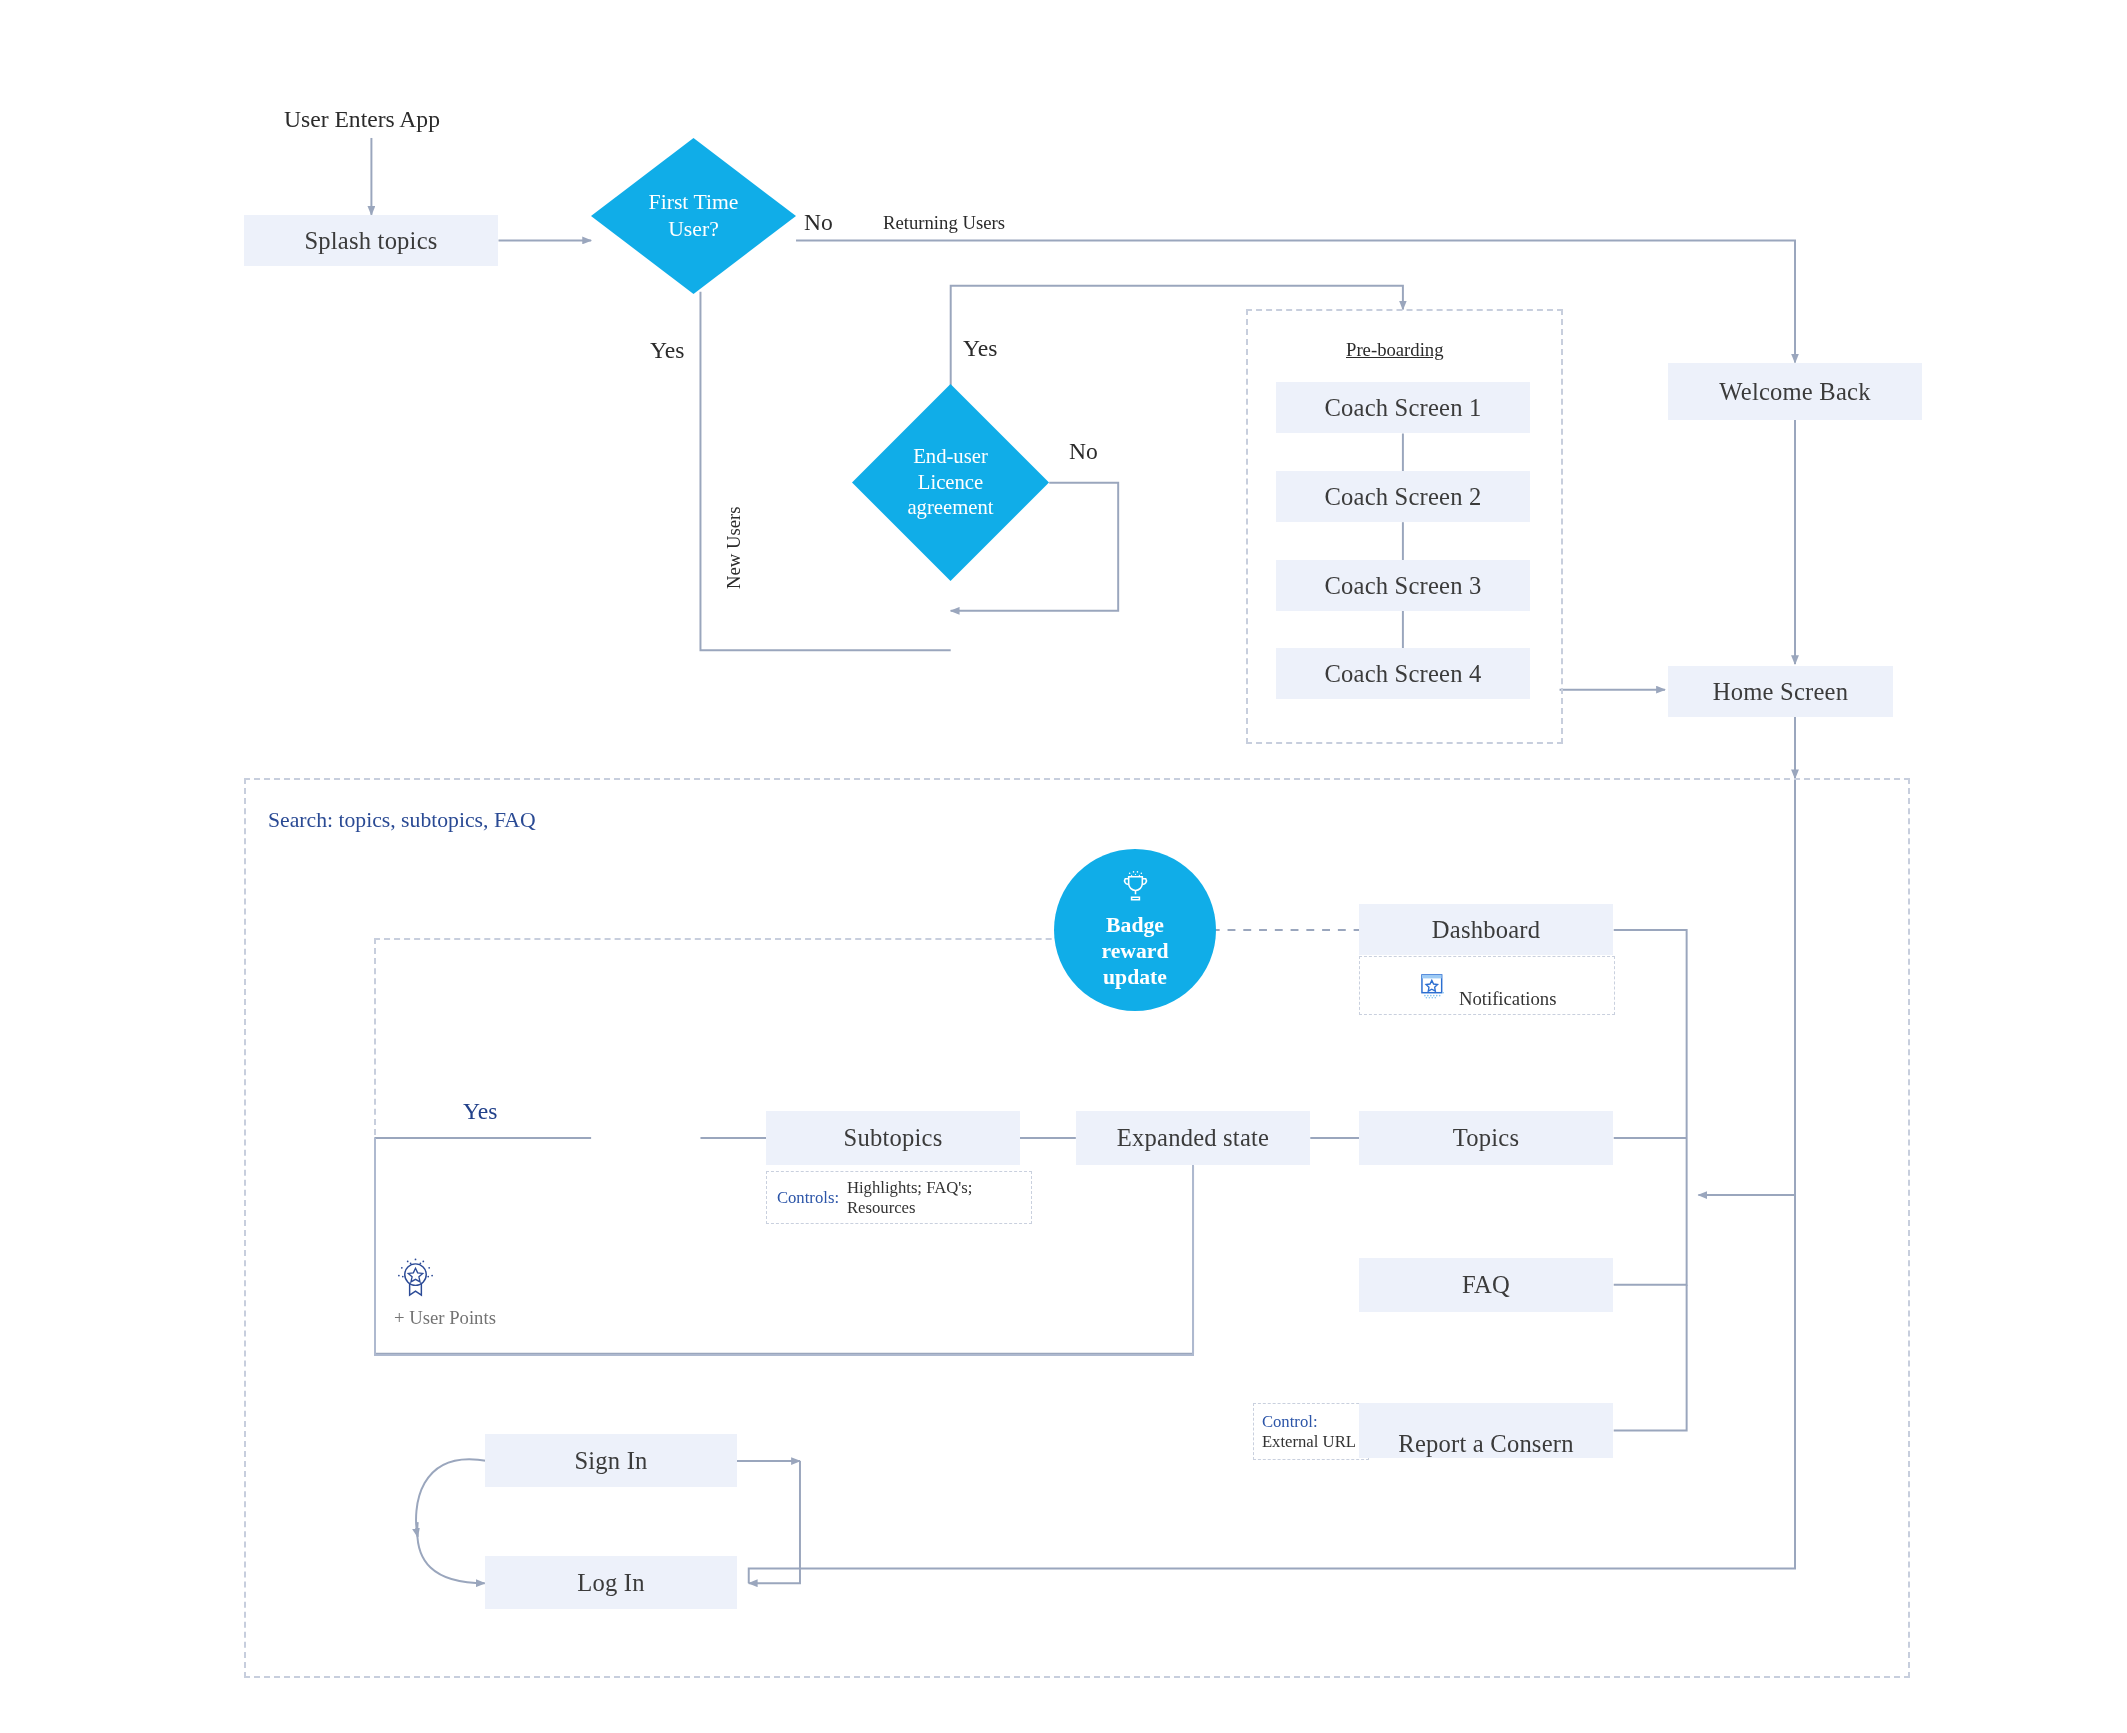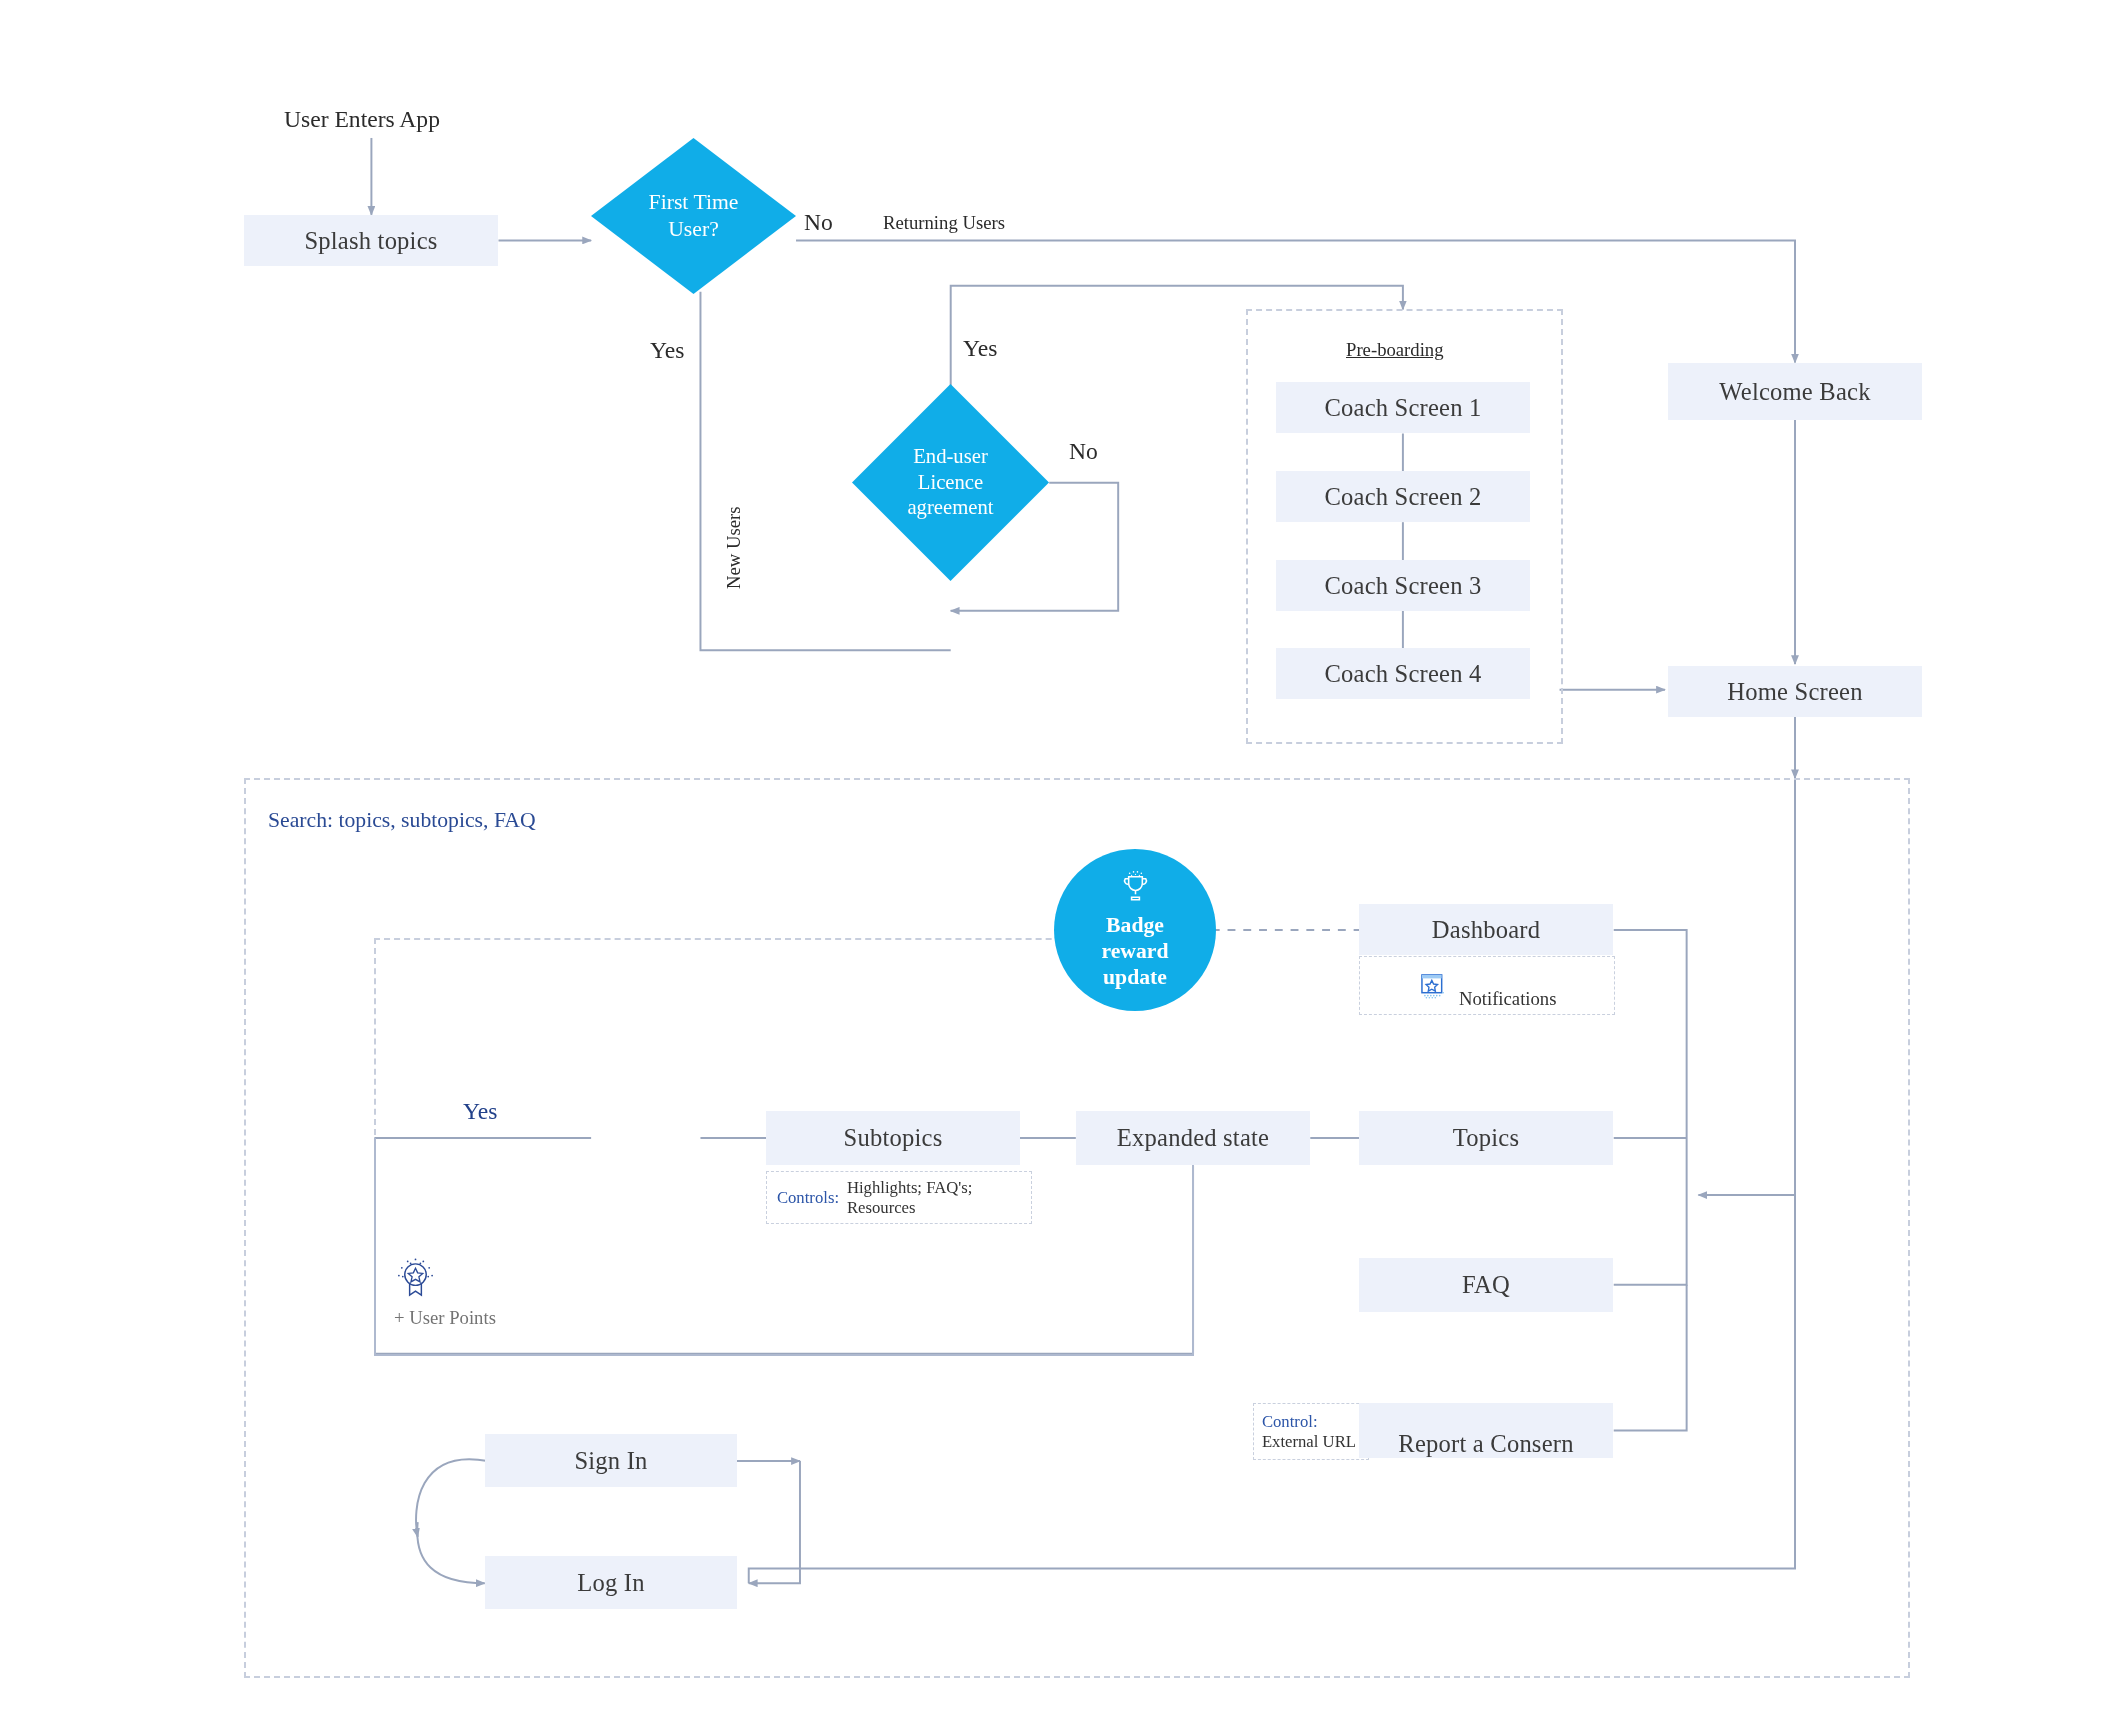--- a/index.html
+++ b/index.html
@@ -143,21 +143,21 @@
   <div class="node" style="left:1276px;top:560px;width:254px;height:51px;">
     <span>Coach Screen 3</span>
   </div>
   <div class="node" style="left:1276px;top:648px;width:254px;height:51px;">
     <span>Coach Screen 4</span>
   </div>
 
   <div class="node" style="left:1668px;top:363px;width:254px;height:57px;">
     <span>Welcome Back</span>
   </div>
-  <div class="node" style="left:1668px;top:666px;width:254px;height:51px;">
+  <div class="node" style="left:1668px;top:666px;width:225px;height:51px;">
     <span>Home Screen</span>
   </div>
 
   <div class="grpbox" style="left:244px;top:778px;width:1662px;height:896px;"></div>
 
   <div class="search-lbl" style="left:268px;top:808px;">Search: topics, subtopics, FAQ</div>
 
   <div style="position:absolute;left:374px;top:938px;width:816px;height:416px;
               border-top:2px dashed #c7cedd;border-left:2px dashed #c7cedd;
               border-right:0;border-bottom:0;"></div>

